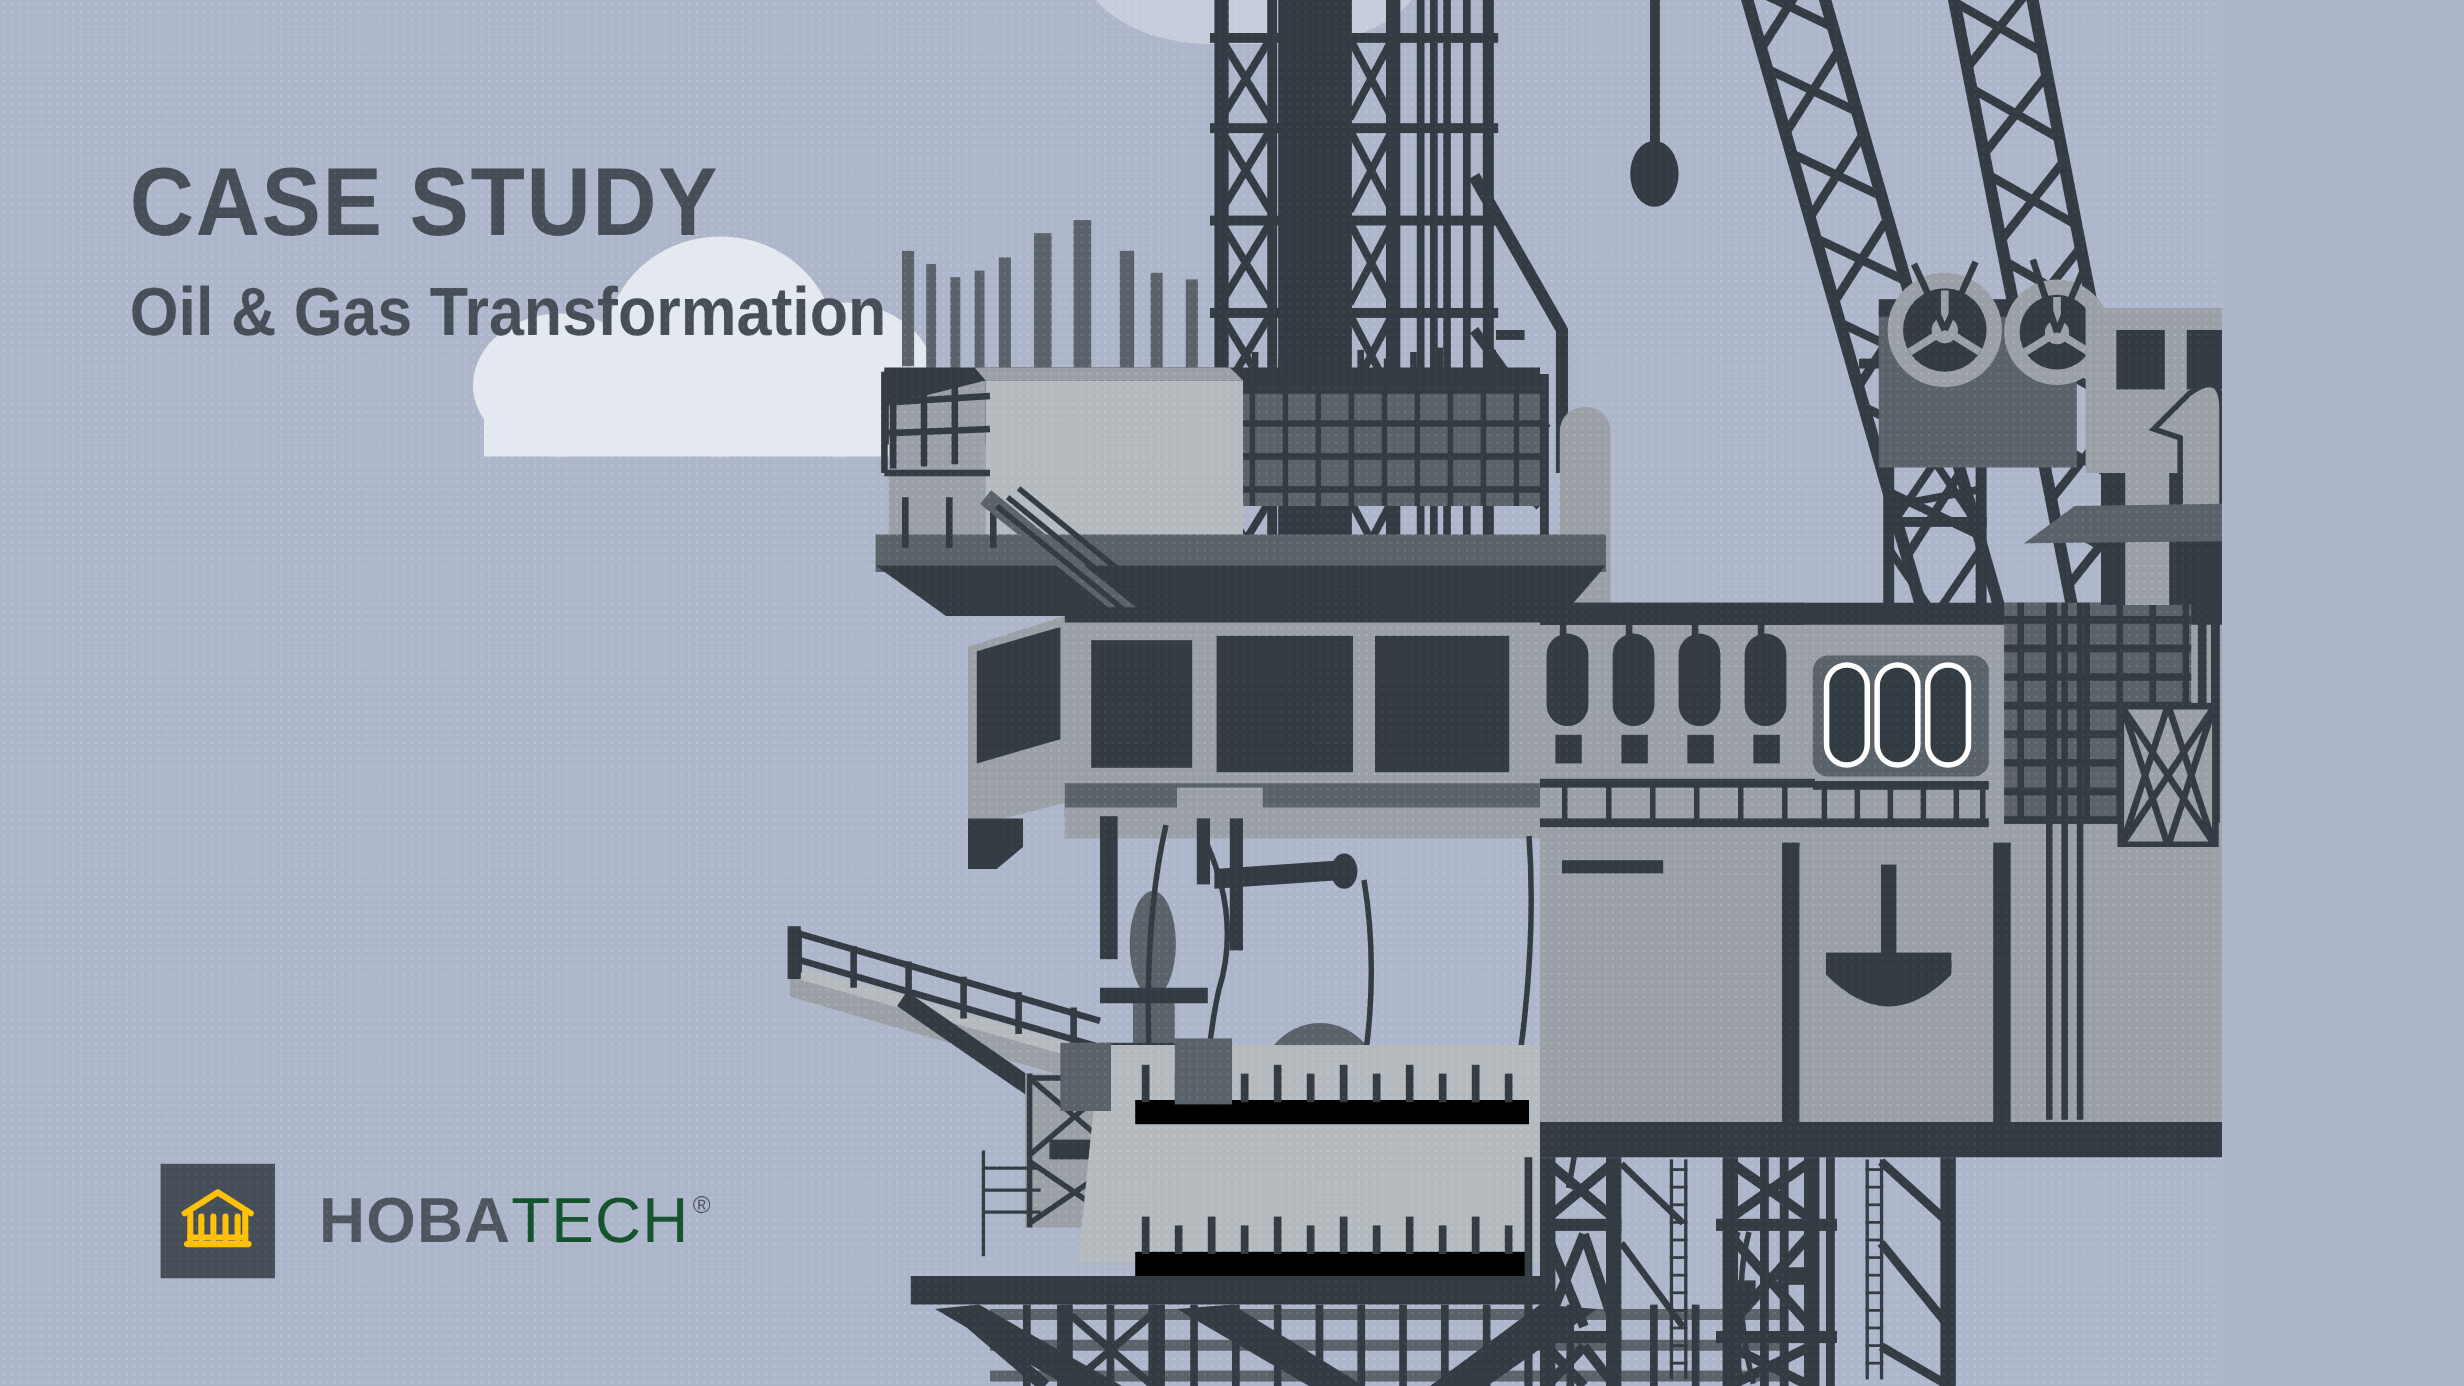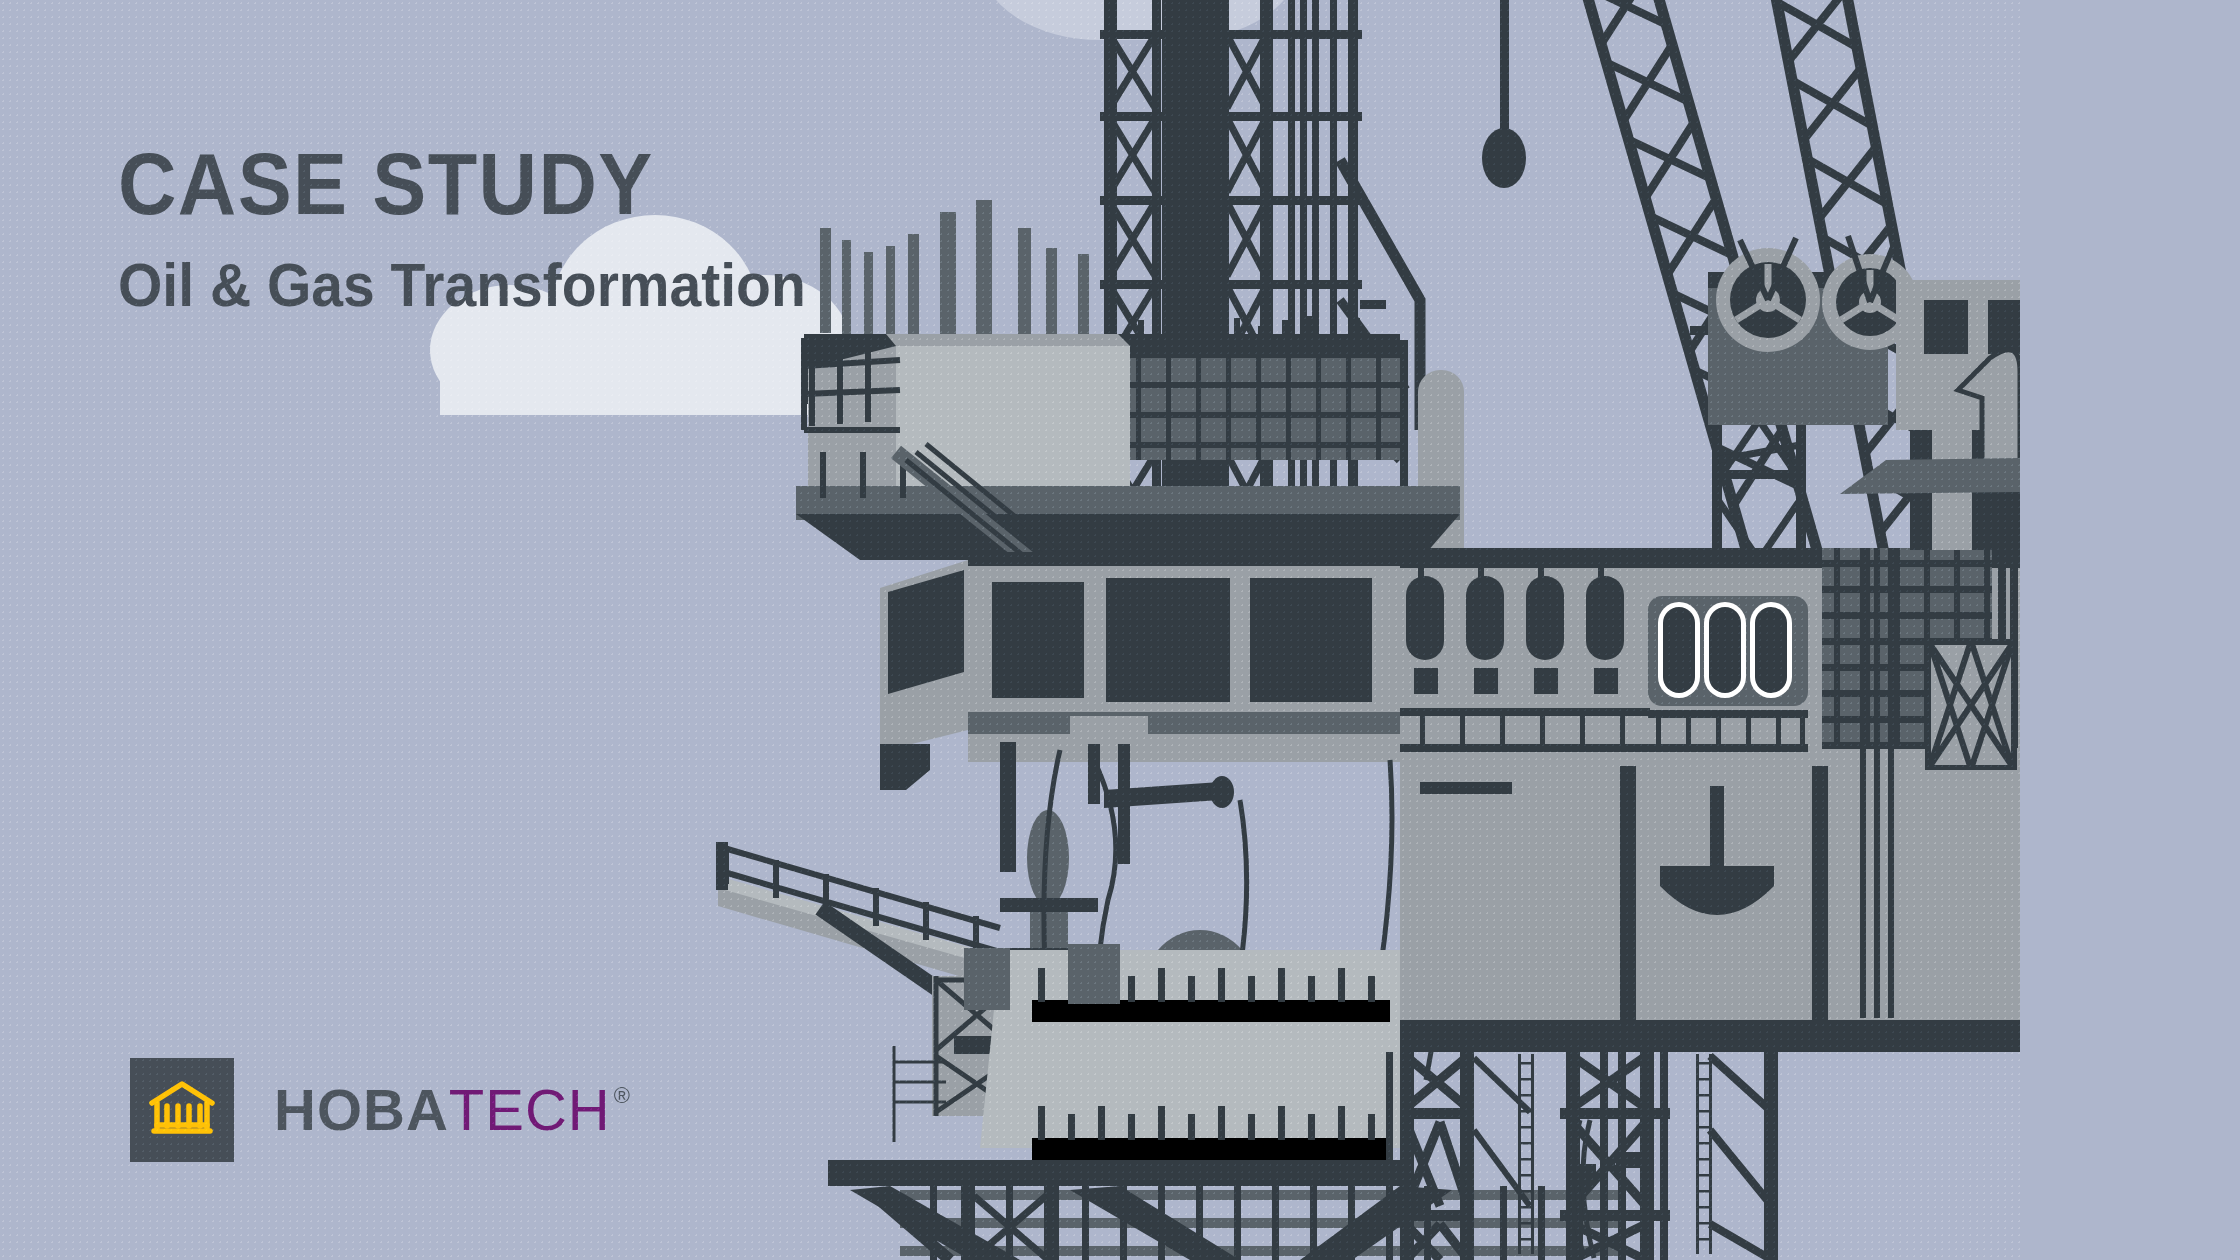--- a/index.html
+++ b/index.html
@@ -36,28 +36,28 @@
     white-space:nowrap;
   }
   .subhead{
     margin-top:26px;
     font-size:62px;font-weight:700;line-height:1.0;
     color:#464e57;transform:scaleX(.92);transform-origin:left center;
     white-space:nowrap;
   }
 
   
-  .logo{position:absolute;left:130px;top:1058px;display:flex;align-items:center;z-index:6;text-align:center;}
+  .logo{position:absolute;left:146px;top:1058px;display:flex;align-items:center;z-index:6;text-align:center;}
   .logo-mark{
     width:104px;height:104px;background:#464e57;
     display:flex;align-items:center;justify-content:center;flex:0 0 auto;
   }
   .logo-word{margin-left:40px;display:flex;align-items:flex-start;line-height:1;}
   .logo-word .bold{font-size:58px;font-weight:700;color:#4d555e;letter-spacing:1px;}
-  .logo-word .light{font-size:58px;font-weight:300;color:#701a75;letter-spacing:1px;}
+  .logo-word .light{font-size:58px;font-weight:300;color:#14532d;letter-spacing:1px;}
   .logo-word .reg{font-size:22px;font-weight:400;color:#4d555e;margin-top:4px;margin-left:3px;}
 
   
   .rig{position:absolute;right:0;top:0;width:1320px;height:1260px;z-index:4;}
   .rig svg{display:block;width:100%;height:100%;}
 
   
   .grain{
     position:absolute;inset:0;z-index:9;pointer-events:none;opacity:.20;
     background-image:radial-gradient(#ffffff 1px, transparent 1px);

